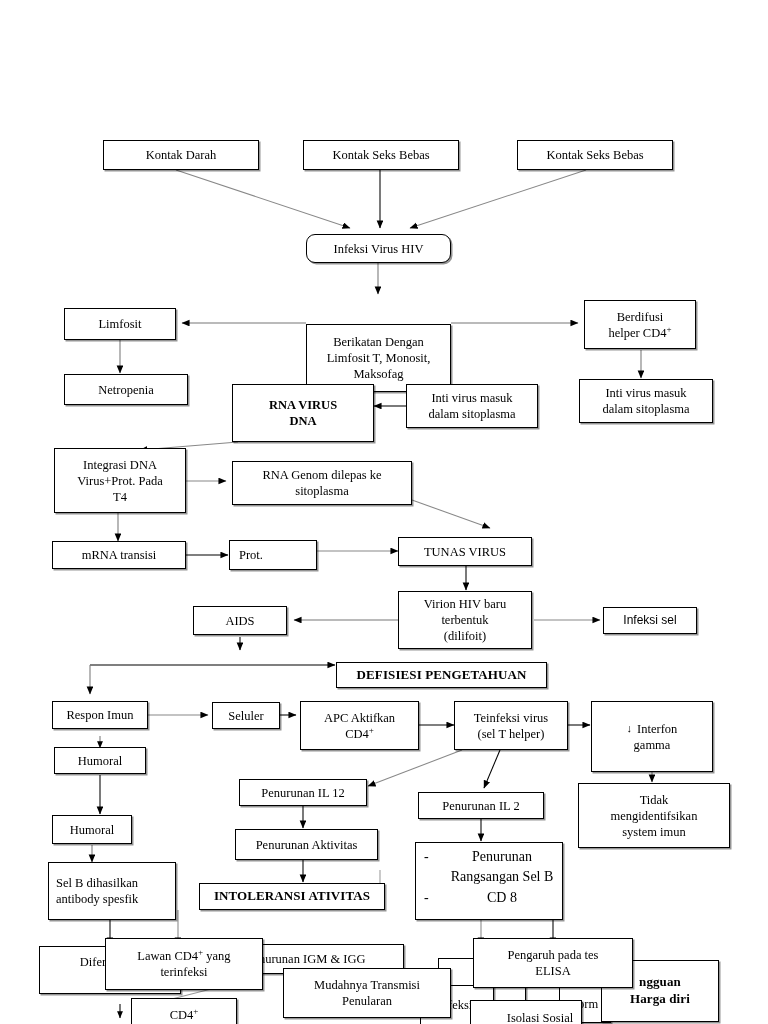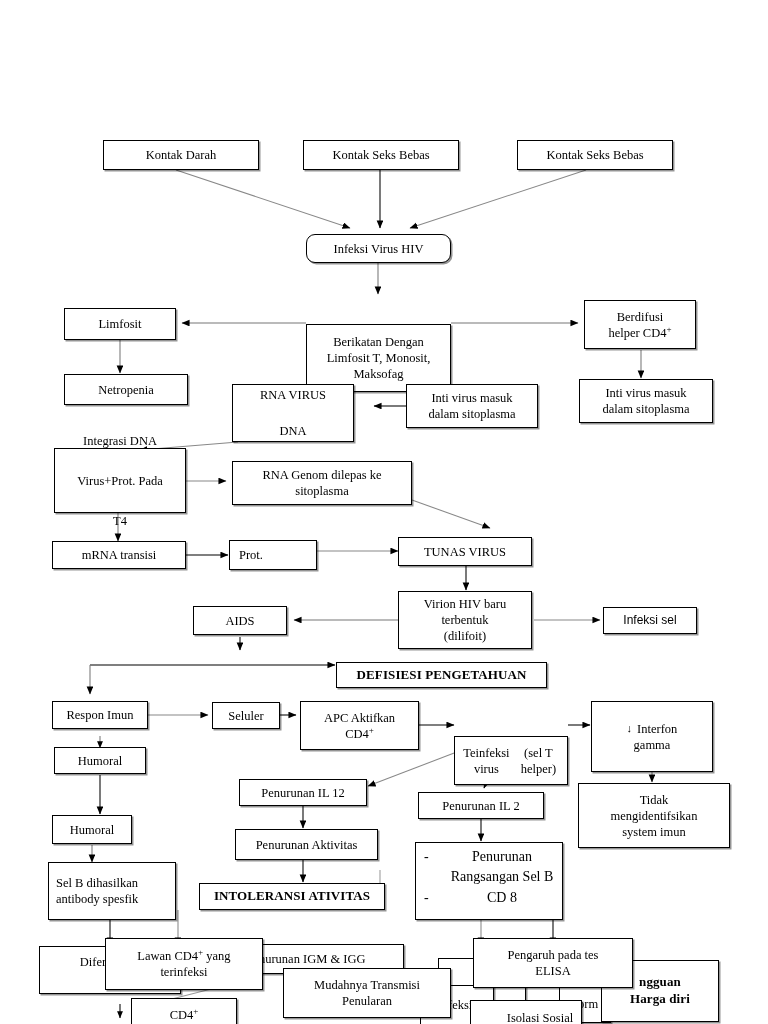--- a/index.html
+++ b/index.html
@@ -206,26 +206,26 @@
   <div class="node" style="left:579px; top:379px; width:134px; height:44px; flex-direction:column;">
     <span class="twoline">Inti virus masuk</span>
     <span class="twoline">dalam sitoplasma</span>
   </div>
 
   <div class="node" style="left:406px; top:384px; width:132px; height:44px; flex-direction:column;">
     <span class="twoline">Inti virus masuk</span>
     <span class="twoline">dalam sitoplasma</span>
   </div>
 
-  <div class="node" style="left:232px; top:384px; width:122px; height:58px; flex-direction:column; justify-content:space-between;">
+  <div class="node" style="left:232px; top:384px; width:142px; height:58px; flex-direction:column; justify-content:center;font-weight:bold;">
     <span class="twoline">RNA VIRUS</span>
     <span class="twoline">DNA</span>
   </div>
 
-  <div class="node" style="left:54px; top:448px; width:132px; height:65px; flex-direction:column;gap:24px;">
+  <div class="node" style="left:54px; top:448px; width:132px; height:65px; flex-direction:column;">
     <span class="twoline">Integrasi DNA</span>
     <span class="twoline">Virus+Prot. Pada</span>
     <span class="twoline">T4</span>
   </div>
 
   <div class="node" style="left:232px; top:461px; width:180px; height:44px; flex-direction:column;">
     <span class="twoline">RNA Genom dilepas ke</span>
     <span class="twoline">sitoplasma</span>
   </div>
 
@@ -249,21 +249,21 @@
 
   <div class="node" style="left:52px; top:701px; width:96px; height:28px;">Respon Imun</div>
 
   <div class="node" style="left:212px; top:702px; width:68px; height:27px;">Seluler</div>
 
   <div class="node" style="left:300px; top:701px; width:119px; height:49px; flex-direction:column;">
     <span class="twoline">APC Aktifkan</span>
     <span class="twoline"><span>CD4</span><span class="sup">+</span></span>
   </div>
 
-  <div class="node" style="left:454px; top:701px; width:114px; height:49px; flex-direction:row;margin-top:35px;">
+  <div class="node" style="left:454px; top:701px; width:114px; height:49px; flex-direction:column;">
     <span class="twoline">Teinfeksi virus</span>
     <span class="twoline">(sel T helper)</span>
   </div>
 
   <div class="node" style="left:591px; top:701px; width:122px; height:71px; flex-direction:column;">
     <span class="twoline"><span class="dnarrow">↓</span><span>Interfon</span></span>
     <span class="twoline">gamma</span>
   </div>
 
   <div class="node" style="left:54px; top:747px; width:92px; height:27px;">Humoral</div>

